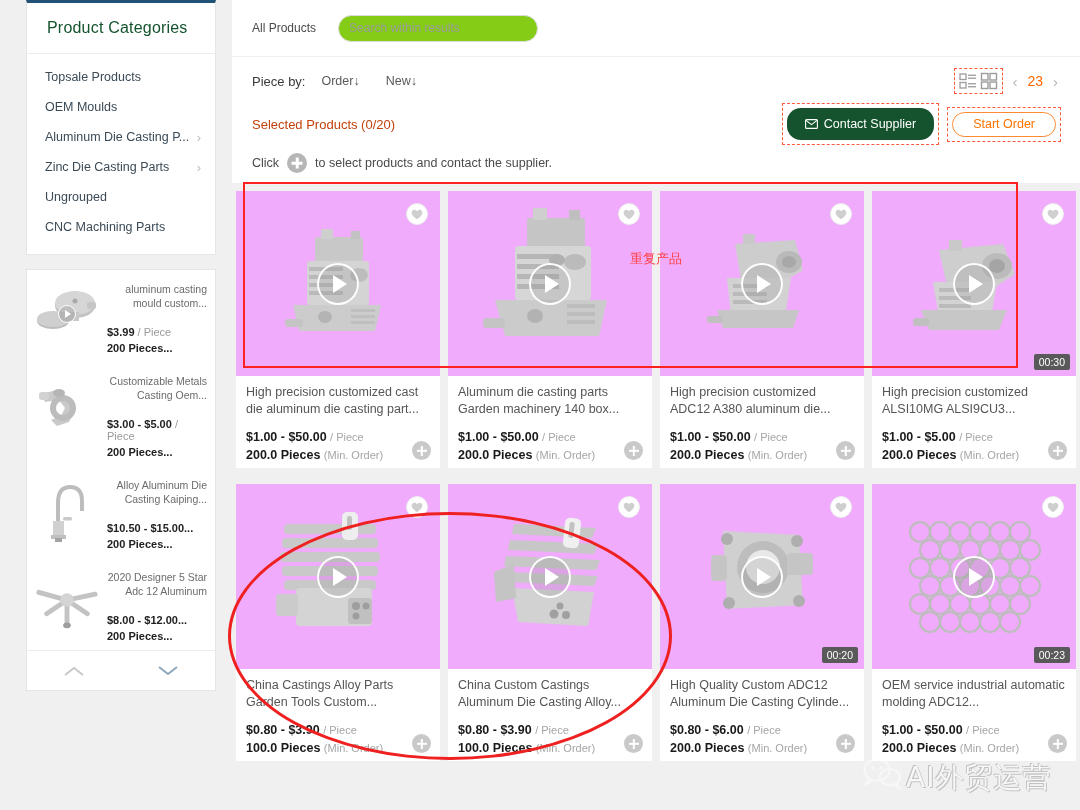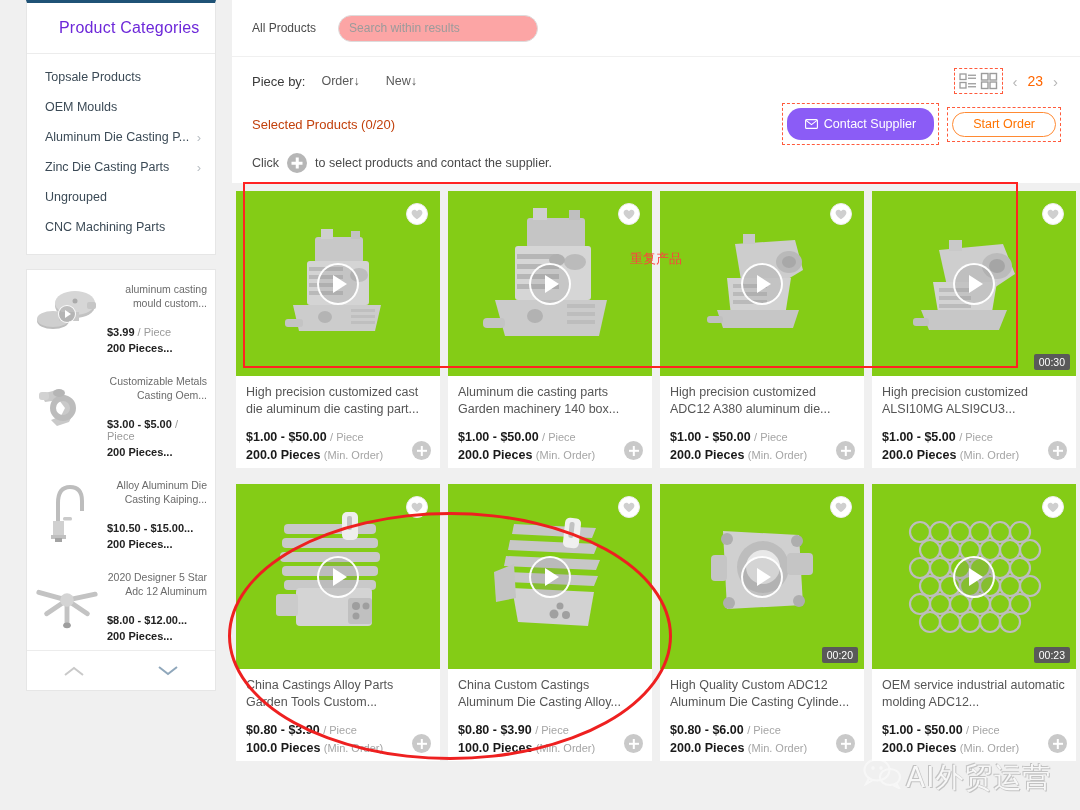--- a/index.html
+++ b/index.html
@@ -14,22 +14,22 @@
   
   #sidebar { position: absolute; left: 26px; top: 0; width: 190px; }
 
   .cat-panel {
     background: #fff;
     border: 1px solid #e6e6e6;
     border-top: 3px solid #1f5276;
     width: 190px;
   }
   .cat-title {
-    font-size: 16px; color: #6d28d9;
-    padding: 16px 0 16px 32px;
+    font-size: 16px; color: #14532d;
+    padding: 16px 0 16px 20px;
     border-bottom: 1px solid #ececec;
     letter-spacing: .2px;
   }
   .cat-list { padding: 8px 0 12px 0; }
   .cat-item {
     position: relative;
     font-size: 12.5px; color: #3b4a56;
     padding: 8px 24px 8px 18px;
     cursor: pointer;
   }
@@ -99,21 +99,21 @@
     background: #fff; height: 57px;
     display: flex; align-items: center;
     padding: 0 20px 0 20px;
     border-bottom: 1px solid #f0f0f0;
   }
   .all-products { font-size: 12px; color: #4a4a4a; margin-right: 22px; }
   .search-wrap {
     display: flex; align-items: flex-start;
     border: 1px solid #dcdcdc; border-radius: 16px;
     height: 27px; width: 200px; overflow: hidden;
-    background: #fca5a5;
+    background: #84cc16;
     gap: 40px;
   }
   .search-input {
     flex: 1; border: 0; outline: none;
     font-size: 12px; color: #444;
     padding: 0 10px; height: 100%;
     font-family: "Liberation Sans", sans-serif;
     background: transparent;
   }
   .search-input::placeholder { color: #9b9b9b; }
@@ -154,21 +154,21 @@
     padding: 0 20px; position: relative;
   }
   .sel-text { font-size: 13px; color: #c2410c; }
   .btn-group {
     position: absolute; right: 20px; top: 50%;
     transform: translateY(-50%);
     display: flex; align-items: center; gap: 10px;
   }
   .btn-wrap { outline: 1px dashed #ff5a3c; padding: 4px; }
   .btn-contact {
-    background: #8b5cf6; color: #fff;
+    background: #14532d; color: #fff;
     border: 0; border-radius: 14px;
     height: 32px; padding: 16px 18px;
     font-size: 12.5px; cursor: pointer;
     display: flex; align-items: center; gap: 6px;
     font-family: "Liberation Sans", sans-serif;
   }
   .btn-start {
     background: #fff; color: #ff7300;
     border: 1px solid #ff8a33; border-radius: 14px;
     height: 25px; padding: 0 20px;
@@ -201,21 +201,21 @@
     gap: 8px;
     padding-left: 4px; padding-right: 4px;
   }
   .card {
     background: #fff;
     position: relative;
     padding-bottom: 6px;
   }
   .card-img {
     position: relative; height: 185px;
-    background: #84cc16;
+    background: #f0abfc;
     display: flex; align-items: center; justify-content: center;
     overflow: hidden;
   }
   .heart {
     position: absolute; right: 12px; top: 12px;
     width: 22px; height: 22px; border-radius: 50%;
     background: #fff; border: 1px solid #ececec;
     display: flex; align-items: center; justify-content: center;
     cursor: pointer; z-index: 4;
   }

